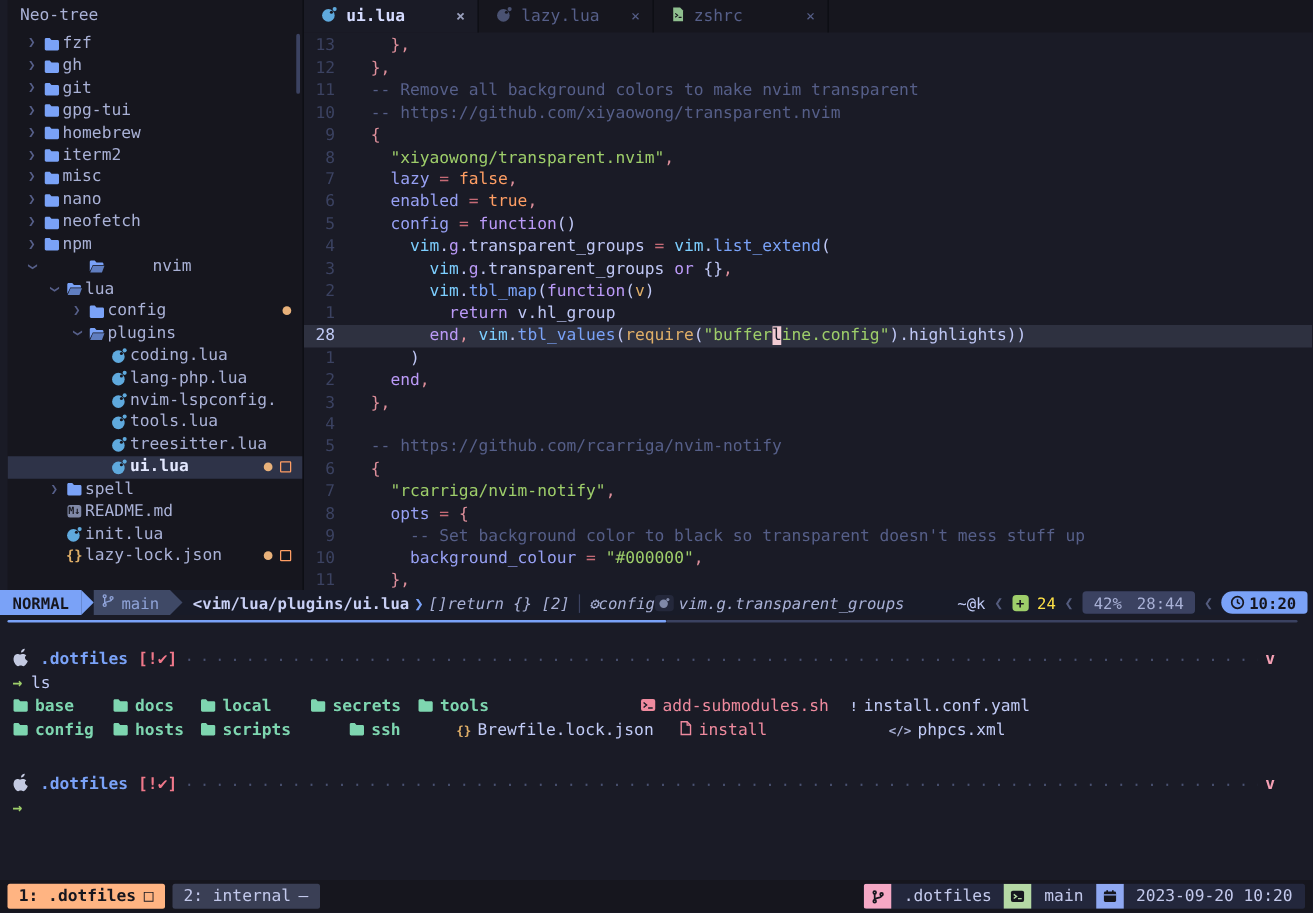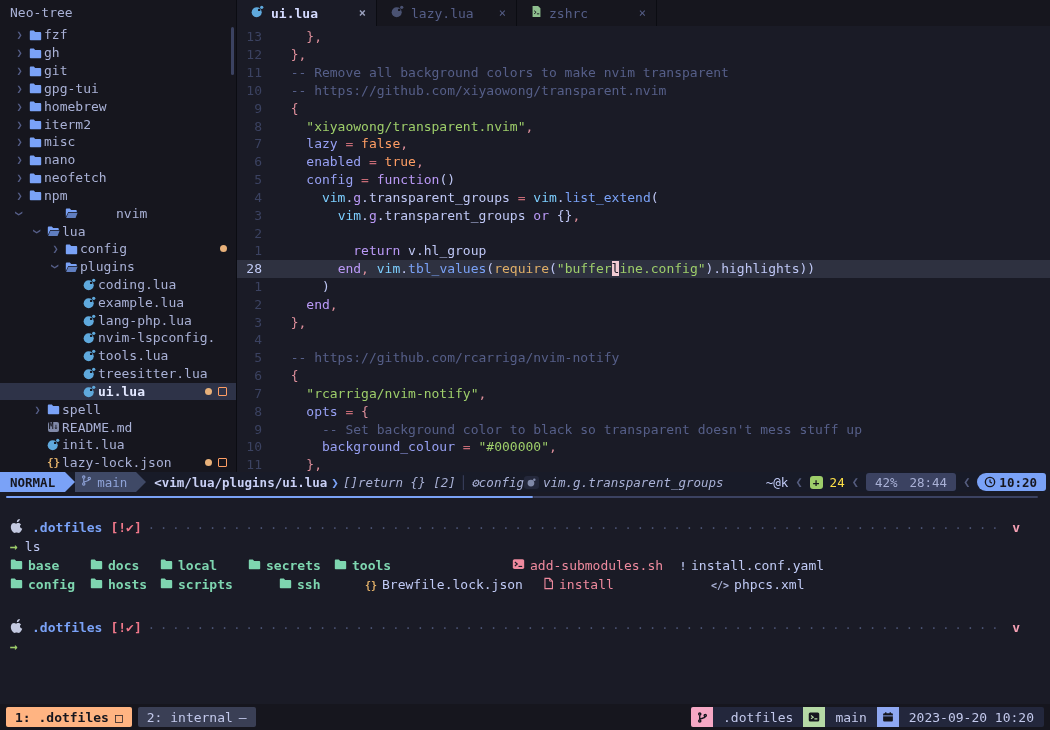--- a/index.html
+++ b/index.html
@@ -1,19 +1,19 @@
 <!DOCTYPE html>
 <html><head>
 <meta charset="utf-8">
 <style>
   * { box-sizing: border-box; margin: 0; padding: 0; }
   html,body { width:1050px; height:730px; background:#1a1b26; overflow:hidden; }
   body { font-family:"DejaVu Sans Mono","Liberation Mono",monospace; font-size:13px; color:#c0caf5; }
   .screen { width:1050px; height:730px; display:flex; flex-direction:column; background:#1a1b26; }
-  .nvim { height:472px; display:flex; overflow:hidden; }
+  .nvim { height:472px; display:flex; overflow:hidden;padding-left:6px; }
 
   
   .sidebar { width:237px; background:#16161e; border-right:1px solid #0b0c12; position:relative; flex-shrink:0; overflow:hidden; }
   .tree-title { height:26px; line-height:26px; padding-left:10px; color:#a9b1d6; }
   .tree-scrollbar { position:absolute; top:27px; right:2px; width:3px; height:48px; background:#3b4261; border-radius:2px; }
   .tree-item { height:17.84px; display:flex; align-items:center; white-space:nowrap; color:#a9b1d6; cursor:default; }
   .tree-item.sel { background:#2e3348; color:#e3e8ff; font-weight:bold; }
   .tree-item .chev { width:15px; color:#565f89; font-size:10px; display:inline-flex; justify-content:center; flex-shrink:0; }
   .tree-item .chev.open { transform:rotate(90deg); }
   .tree-item .ticon { width:17px; display:inline-flex; justify-content:center; align-items:center; flex-shrink:0; }
@@ -242,30 +242,20 @@
             <span class="tlabel">coding.lua</span>
           </div>
           <div class="tree-item" style="padding-left: 81px;">
             <span class="ticon">
               <svg width="13" height="13" viewBox="0 0 16 16">
                 <circle cx="7" cy="9" r="6.2" fill="#5fa9dd"></circle>
                 <circle cx="13.2" cy="2.8" r="2" fill="#5fa9dd"></circle>
                 <circle cx="10" cy="6" r="1.5" fill="#16161e"></circle>
               </svg>
             </span>
-            <span class="tlabel">example.lua</span>
-          </div>
-          <div class="tree-item" style="padding-left: 81px;">
-            <span class="ticon">
-              <svg width="13" height="13" viewBox="0 0 16 16">
-                <circle cx="7" cy="9" r="6.2" fill="#5fa9dd"></circle>
-                <circle cx="13.2" cy="2.8" r="2" fill="#5fa9dd"></circle>
-                <circle cx="10" cy="6" r="1.5" fill="#16161e"></circle>
-              </svg>
-            </span>
             <span class="tlabel">lang-php.lua</span>
           </div>
           <div class="tree-item" style="padding-left: 81px;">
             <span class="ticon">
               <svg width="13" height="13" viewBox="0 0 16 16">
                 <circle cx="7" cy="9" r="6.2" fill="#5fa9dd"></circle>
                 <circle cx="13.2" cy="2.8" r="2" fill="#5fa9dd"></circle>
                 <circle cx="10" cy="6" r="1.5" fill="#16161e"></circle>
               </svg>
             </span>
@@ -413,20 +403,21 @@
           <div class="line">
             <span class="gutter">4</span>
             <span class="code"><span class="tk-fg">      </span><span class="tk-vim">vim</span><span class="tk-fg">.</span><span class="tk-fld">g</span><span class="tk-fg">.</span><span class="tk-fg">transparent_groups</span><span class="tk-fg"> </span><span class="tk-op">=</span><span class="tk-fg"> </span><span class="tk-vim">vim</span><span class="tk-fg">.</span><span class="tk-fn">list_extend</span><span class="tk-fg">(</span></span>
           </div>
           <div class="line">
             <span class="gutter">3</span>
             <span class="code"><span class="tk-fg">        </span><span class="tk-vim">vim</span><span class="tk-fg">.</span><span class="tk-fld">g</span><span class="tk-fg">.</span><span class="tk-fg">transparent_groups</span><span class="tk-fg"> </span><span class="tk-kw">or</span><span class="tk-fg"> </span><span class="tk-fg">{}</span><span class="tk-pn">,</span></span>
           </div>
           <div class="line">
             <span class="gutter">2</span>
+            <span class="code"><span class="tk-fg">        </span><span class="tk-vim">vim</span><span class="tk-fg">.</span><span class="tk-fn">tbl_map</span><span class="tk-fg">(</span><span class="tk-kw">function</span><span class="tk-fg">(</span><span class="tk-yl">v</span><span class="tk-fg">)</span></span>
           </div>
           <div class="line">
             <span class="gutter">1</span>
             <span class="code"><span class="tk-fg">          </span><span class="tk-kw">return</span><span class="tk-fg"> v.hl_group</span></span>
           </div>
           <div class="line cur">
             <span class="gutter">28</span>
             <span class="code"><span class="tk-fg">        </span><span class="tk-kw">end</span><span class="tk-pn">,</span><span class="tk-fg"> </span><span class="tk-vim">vim</span><span class="tk-fg">.</span><span class="tk-fn">tbl_values</span><span class="tk-fg">(</span><span class="tk-yl">require</span><span class="tk-fg">(</span><span class="tk-str">"buffer</span><span class="tk-cur">l</span><span class="tk-str">ine.config"</span><span class="tk-fg">)</span><span class="tk-fg">.highlights))</span></span>
           </div>
           <div class="line">

